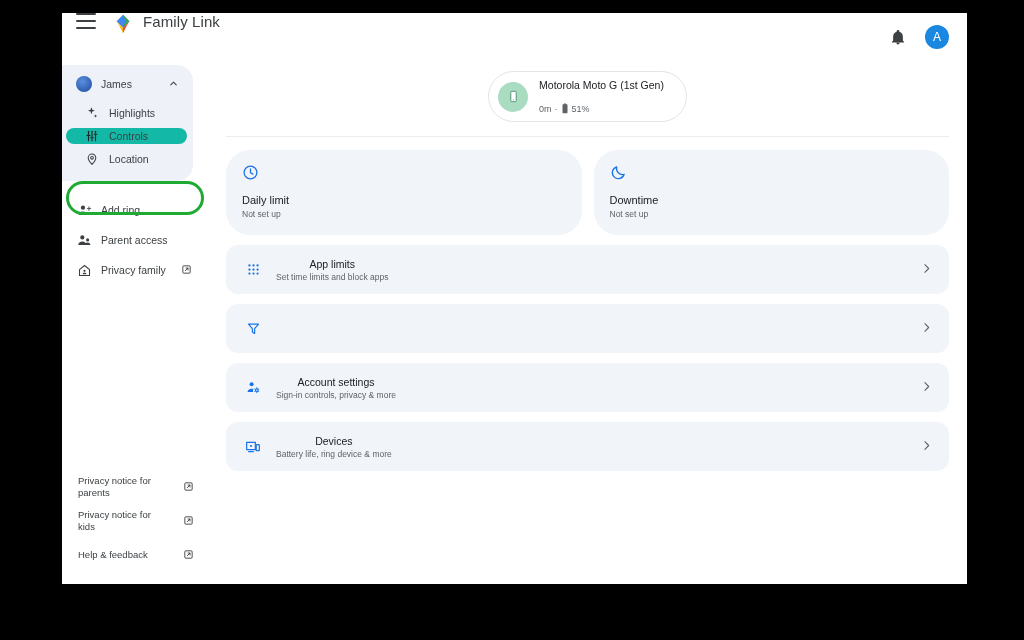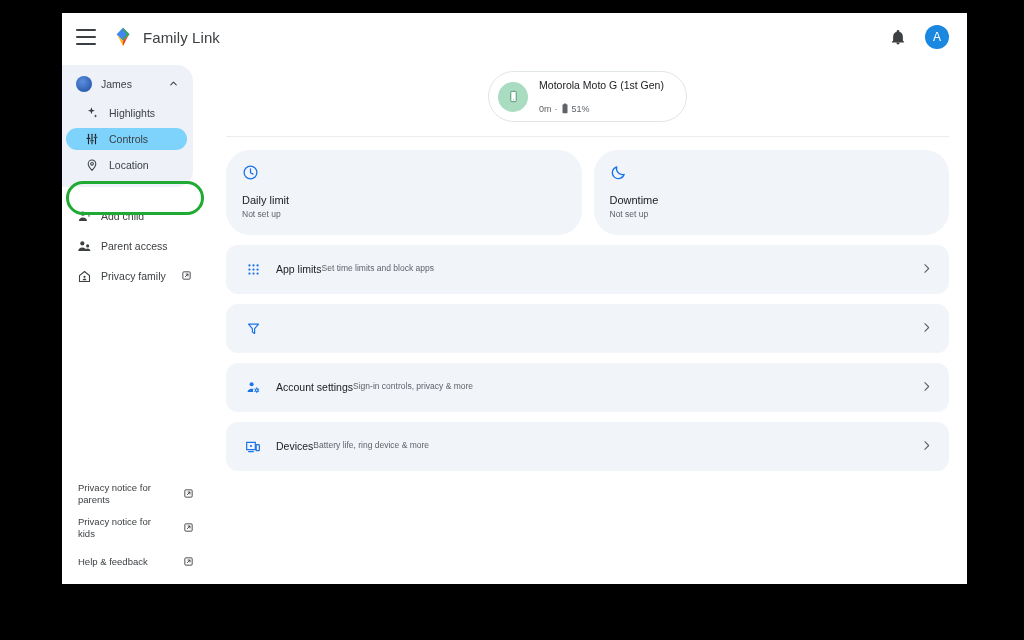--- a/index.html
+++ b/index.html
@@ -17,21 +17,20 @@
     width: 905px; height: 571px;
     background: #ffffff;
     overflow: hidden;
   }
 
   
   #topbar {
     position: relative;
     height: 48px;
     display: flex;
-    align-items: center;
     padding: 0 18px 0 14px;
   }
   #hamburger {
     width: 20px; height: 16px;
     display: flex; flex-direction: column; justify-content: space-between;
     cursor: pointer;
     margin-right: 16px;
   }
   #hamburger span { display:block; height: 2px; background:#3c4043; border-radius:1px; }
 
@@ -93,43 +92,43 @@
     width: 16px; height: 16px; border-radius: 50%;
     background: radial-gradient(circle at 40% 35%, #5b8fe0 0%, #2f5fb0 70%, #27478a 100%);
     flex: 0 0 16px; margin-right: 9px;
   }
   #chev-up { margin-left: auto; margin-right: 14px; }
 
   .sub-row { padding-left: 22px; }
 
   
   #controls-row {
-    background: #7dd3fc;
+    background: #14b8a6;
     border-radius: 14px;
     margin: 1px 6px 1px 4px;
     padding-left: 18px;
-    height: 22px;
+    height: 16px;
   }
   
   #controls-highlight {
     position: absolute;
     left: 4px; top: 120px;
     width: 138px; height: 34px;
     border: 3px solid #1faa33;
     border-radius: 18px;
     pointer-events: none;
   }
 
   #mid-nav { margin-top: 14px; }
   #mid-nav .nav-row { height: 30px; }
   .ext-ico { margin-left: auto; margin-right: 16px; }
 
   #sidebar-footer {
     position: absolute;
-    left: 0; bottom: 3px; width: 146px;
+    left: 0; bottom: 10px; width: 146px;
   }
   .foot-row {
     display: flex; align-items: center;
     padding: 0 14px 0 16px;
     min-height: 30px;
     font-size: 9.5px; color: #3c4043;
     cursor: pointer;
     margin-bottom: 4px;
   }
   .foot-row .foot-label { line-height: 1.25; max-width: 92px; }
@@ -183,21 +182,21 @@
   .list-card {
     background: #f1f4f9;
     border-radius: 12px;
     margin-top: 10px;
     height: 49px;
     display: flex; align-items: center;
     padding: 0 16px 0 18px;
     cursor: pointer;
   }
   .list-card .li-ico { width: 18px; flex: 0 0 18px; display:flex; align-items:center; justify-content:center; margin-right: 14px; }
-  .li-texts { display:flex; flex-direction:row;text-align:center; }
+  .li-texts { display:flex; flex-direction:column;text-align:center; }
   .li-title { font-size: 10.5px; color: #202124; margin-bottom: 2px; }
   .li-sub { font-size: 8.5px; color: #5f6368; }
   .li-chev { margin-left: auto; color: #5f6368; }
 </style>
 </head>
 <body>
 
 <div id="app-window">
 
   <div id="topbar">
@@ -287,21 +286,21 @@
       <div id="mid-nav">
 
         <div class="nav-row">
           <span class="nav-ico">
             <svg width="15" height="15" viewBox="0 0 24 24" fill="#3c4043">
               <circle cx="9.5" cy="7.5" r="3.4"></circle>
               <path d="M3 19c0-3.3 2.9-5.5 6.5-5.5s6.5 2.2 6.5 5.5z"></path>
               <path d="M18.4 5.6h1.5v2.6h2.6v1.5h-2.6v2.6h-1.5V9.7h-2.6V8.2h2.6z"></path>
             </svg>
           </span>
-          <span class="nav-label">Add child</span>
+          <span class="nav-label">Add ring</span>
         </div>
 
         <div class="nav-row">
           <span class="nav-ico">
             <svg width="15" height="15" viewBox="0 0 24 24" fill="#3c4043">
               <circle cx="8.5" cy="7" r="3.3"></circle>
               <path d="M2 19c0-3.3 2.9-5.4 6.5-5.4S15 15.7 15 19z"></path>
               <circle cx="17" cy="11" r="2.5"></circle>
               <path d="M12.6 19c0-2.4 2-4 4.4-4s4.4 1.6 4.4 4z"></path>
             </svg>

